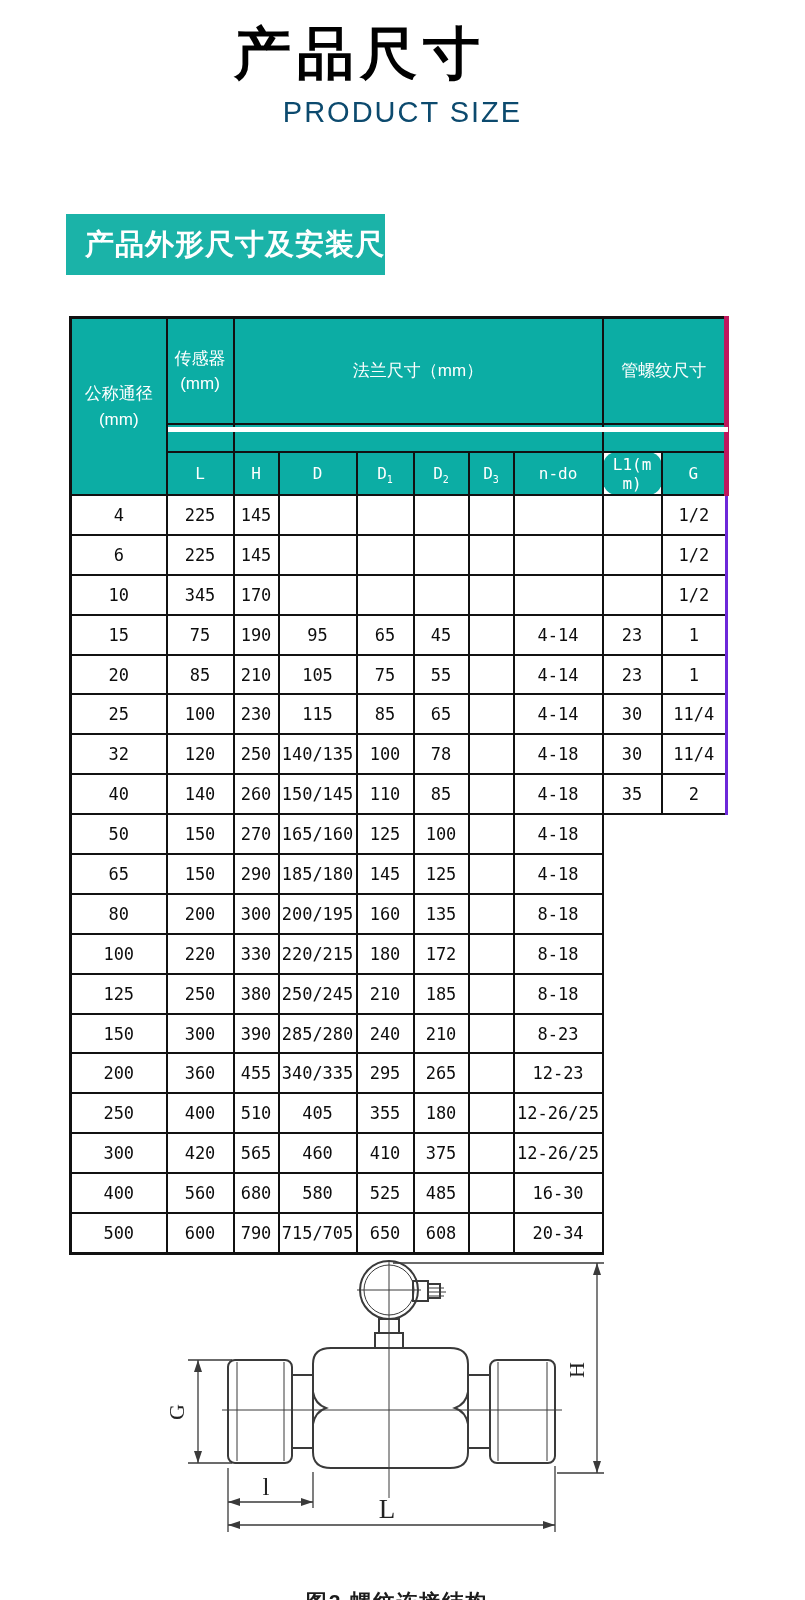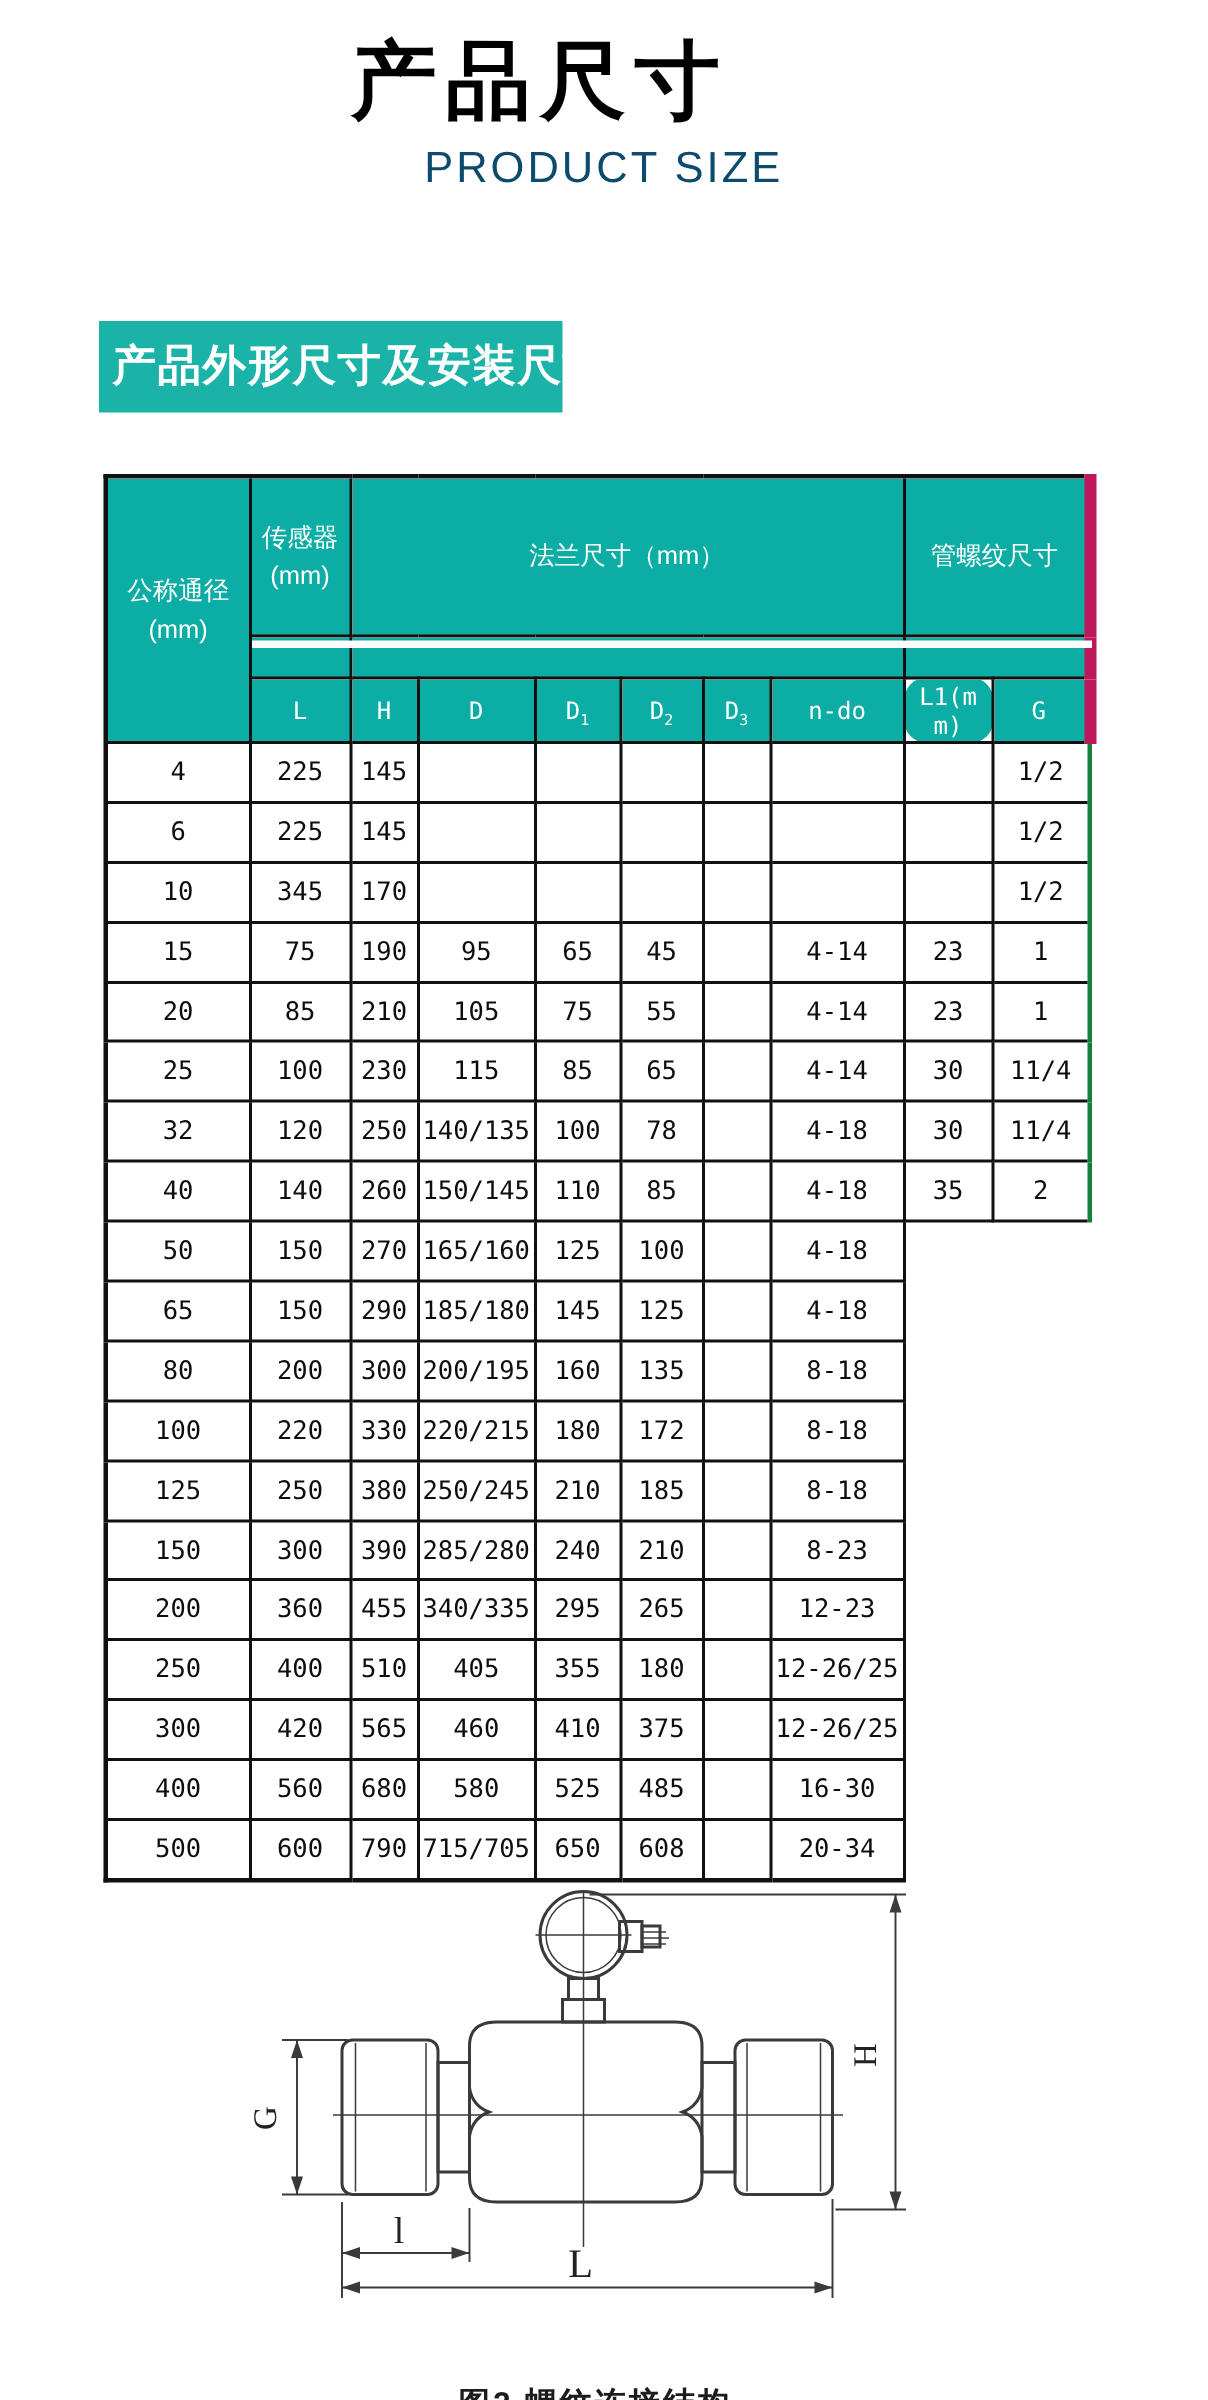--- a/index.html
+++ b/index.html
@@ -13,42 +13,42 @@
     font-size:57px;font-weight:800;letter-spacing:6px;color:#000;
   }
   .subtitle{
     position:absolute;top:96px;left:0;width:805px;text-align:center;
     font-size:29px;font-weight:400;letter-spacing:2px;color:#0c4a6e;
   }
   
   .banner{
     position:absolute;left:66px;top:214px;width:300px;height:61px;
     background:var(--banner,#1bb3a8);color:#fff;font-size:29px;font-weight:700;
-    line-height:61px;padding-left:9px;letter-spacing:1px;white-space:nowrap;
+    line-height:61px;padding-left:19px;letter-spacing:1px;white-space:nowrap;
   }
   
   .tablewrap{position:absolute;left:69px;top:316px;width:659px;}
   table{border-collapse:collapse;table-layout:fixed;width:656px;}
   th,td{border:2px solid #111;text-align:center;vertical-align:middle;padding:0;overflow:hidden;}
   thead th, thead td{background:var(--thead,#0cada4);color:#fff;font-weight:400;}
   .grp th{height:104px;font-size:17px;}
   .grp .ln{line-height:1.5;}
   .thin td{height:26px;}
   .cols th{height:41px;font-size:16px;font-family:"DejaVu Sans Mono","Liberation Mono",monospace;}
   .cols th sub{font-size:10px;line-height:0;}
   .th-l1{word-break:break-all;font-size:15px;padding:0 3px;border-radius:14px;}
   tbody td{
     height:37.9px;background:#fff;font-size:17px;
     font-family:"DejaVu Sans Mono","Liberation Mono",monospace;color:#0d0d0d;
   }
   .ghost{border:none !important;background:transparent !important;}
   .b-top{border-top:3px solid #111;}
   .b-left{border-left:3px solid #111;}
-  .b-right{border-right:8px solid #be185d;margin-left:32px;}
-  td[data-cell="g"]:not(.ghost){border-right:3px solid #15803d;text-align:center;}
+  .b-right{border-right:5px solid #be185d;margin-left:32px;}
+  td[data-cell="g"]:not(.ghost){border-right:3px solid #6d28d9;text-align:center;}
   tr.last td:not(.ghost){border-bottom:3px solid #111;}
   .gap-strip{position:absolute;left:99px;right:0;top:111px;height:5px;background:#fff;z-index:5;}
   
   .diagram{position:absolute;left:150px;top:1228px;width:500px;height:312px;}
   .caption{
     position:absolute;left:69px;top:1552px;width:656px;text-align:center;
     font-size:21px;font-weight:700;color:#1c1c1c;letter-spacing:2px;margin-top:36px;
   }
   svg .draw{stroke:#3a3a3a;stroke-width:2;fill:none;}
   svg .thin{stroke:#3a3a3a;stroke-width:1;fill:none;}

